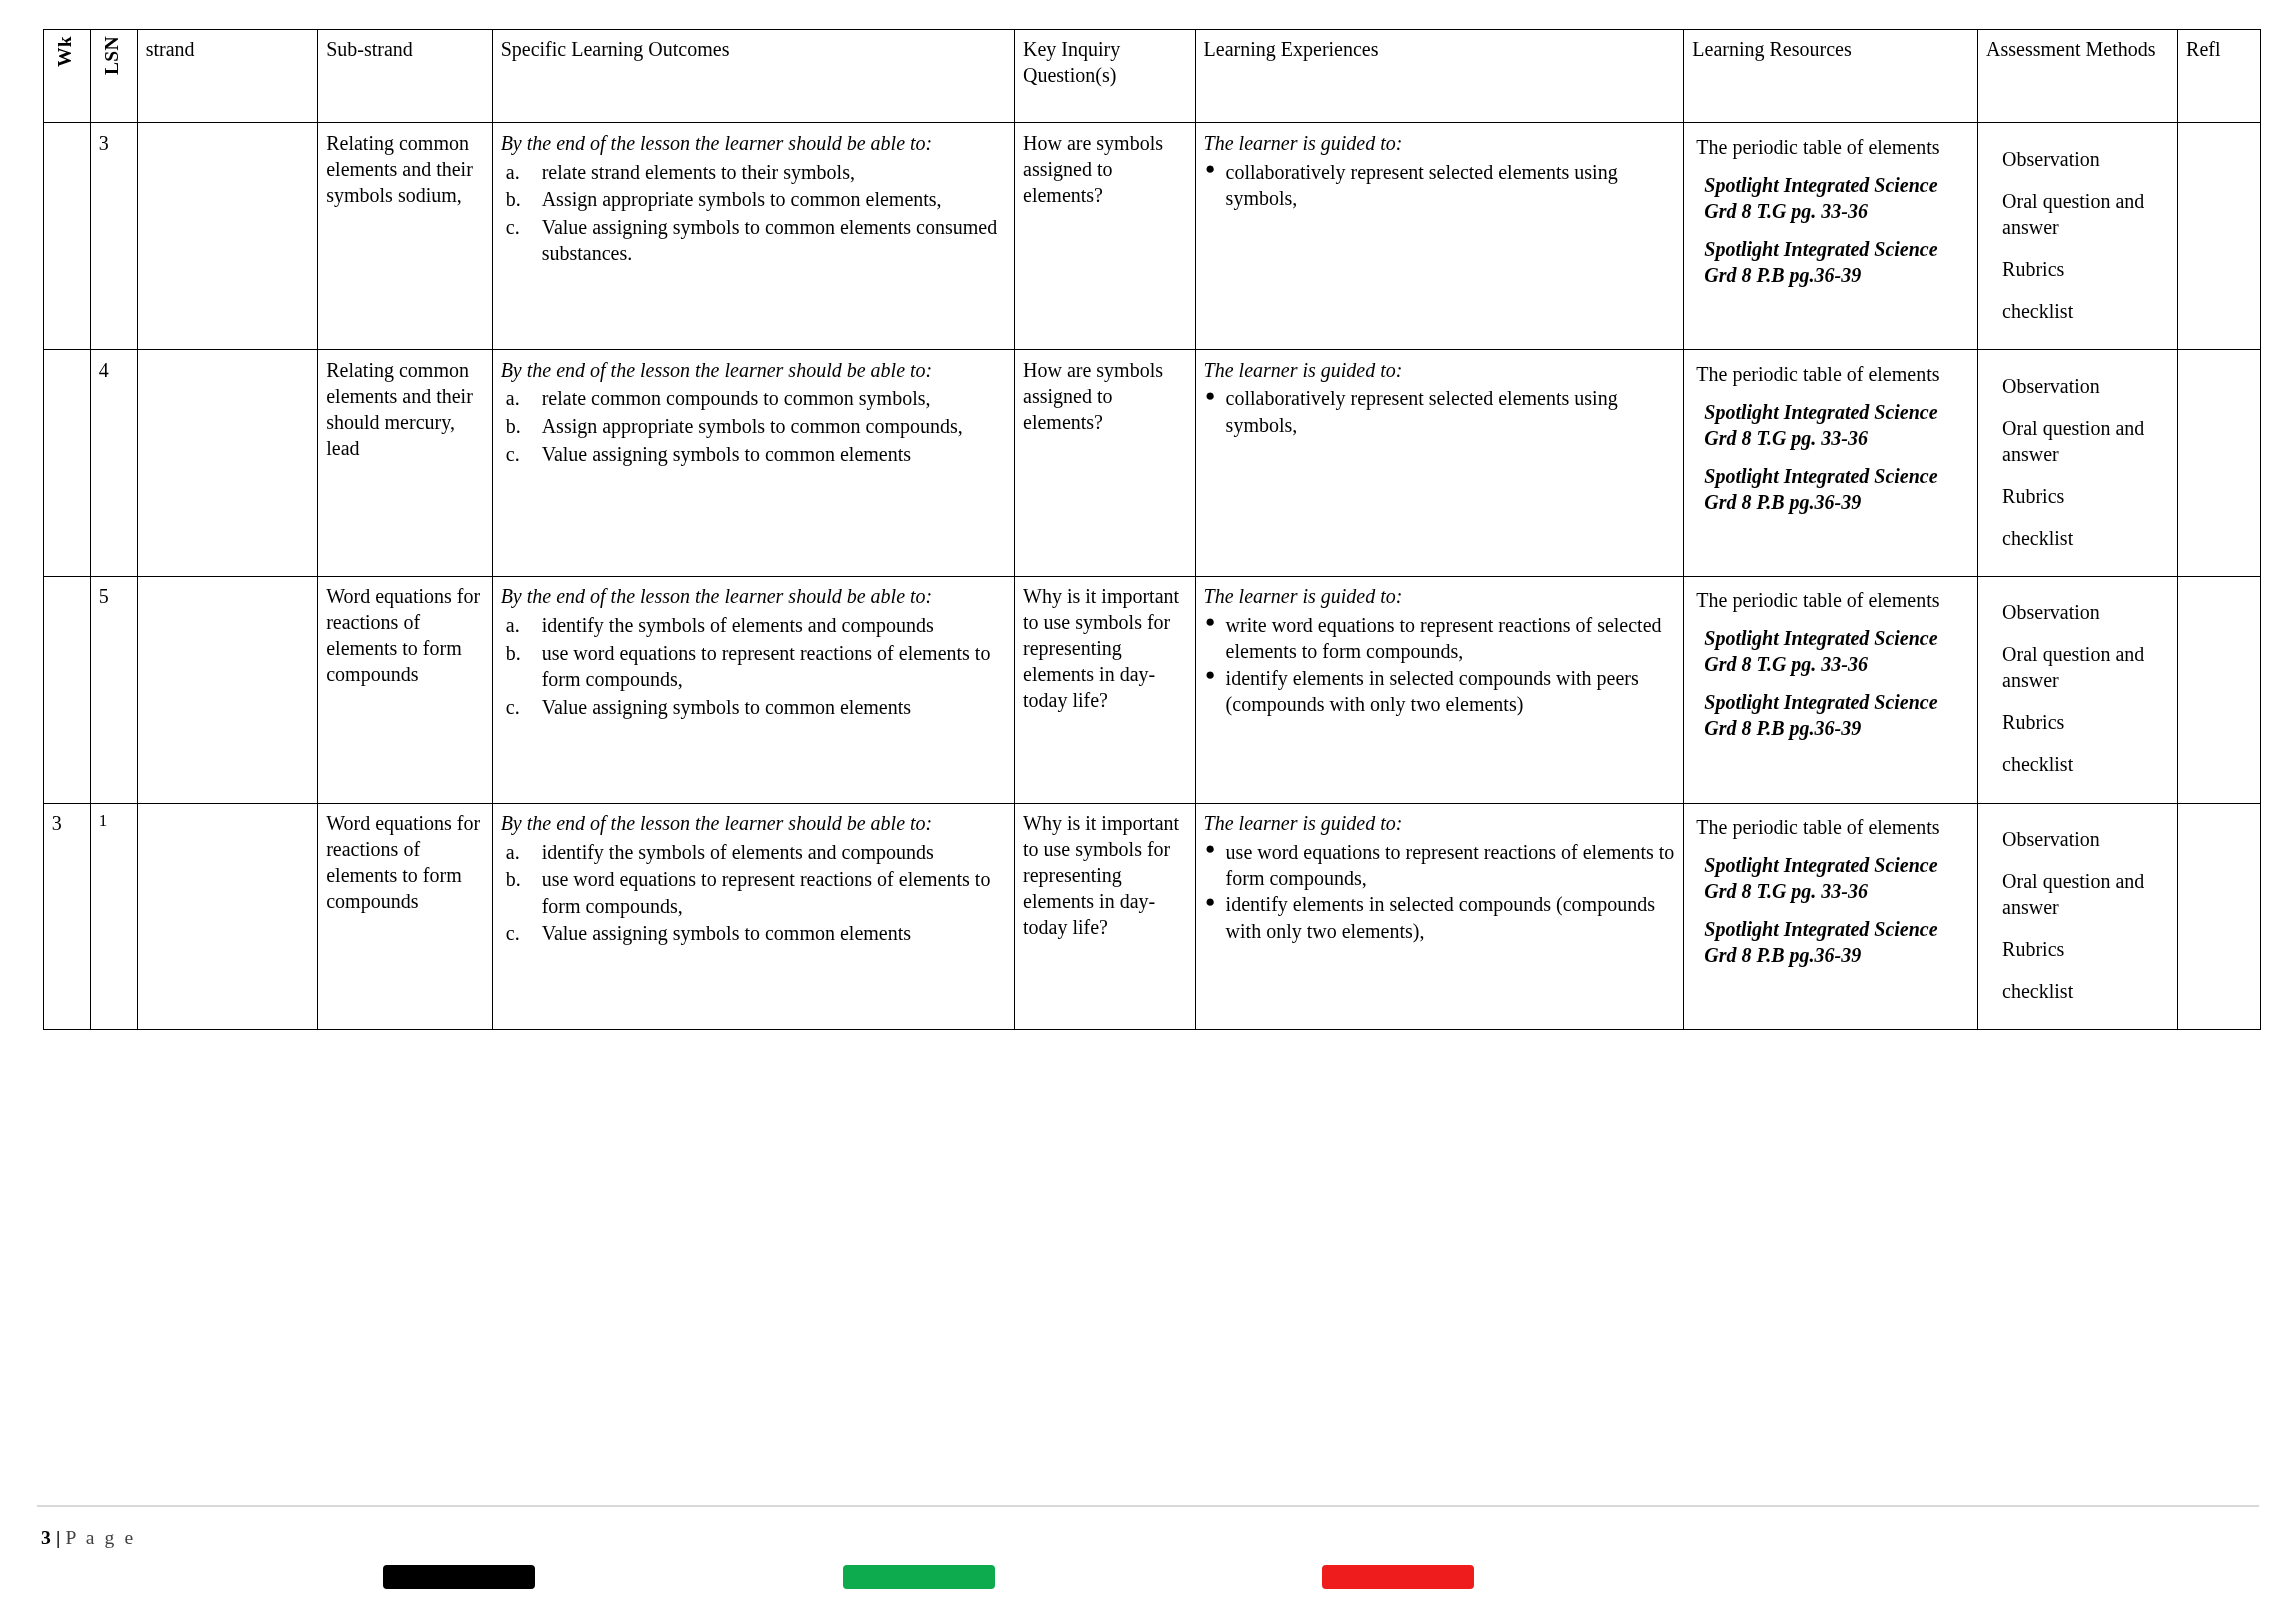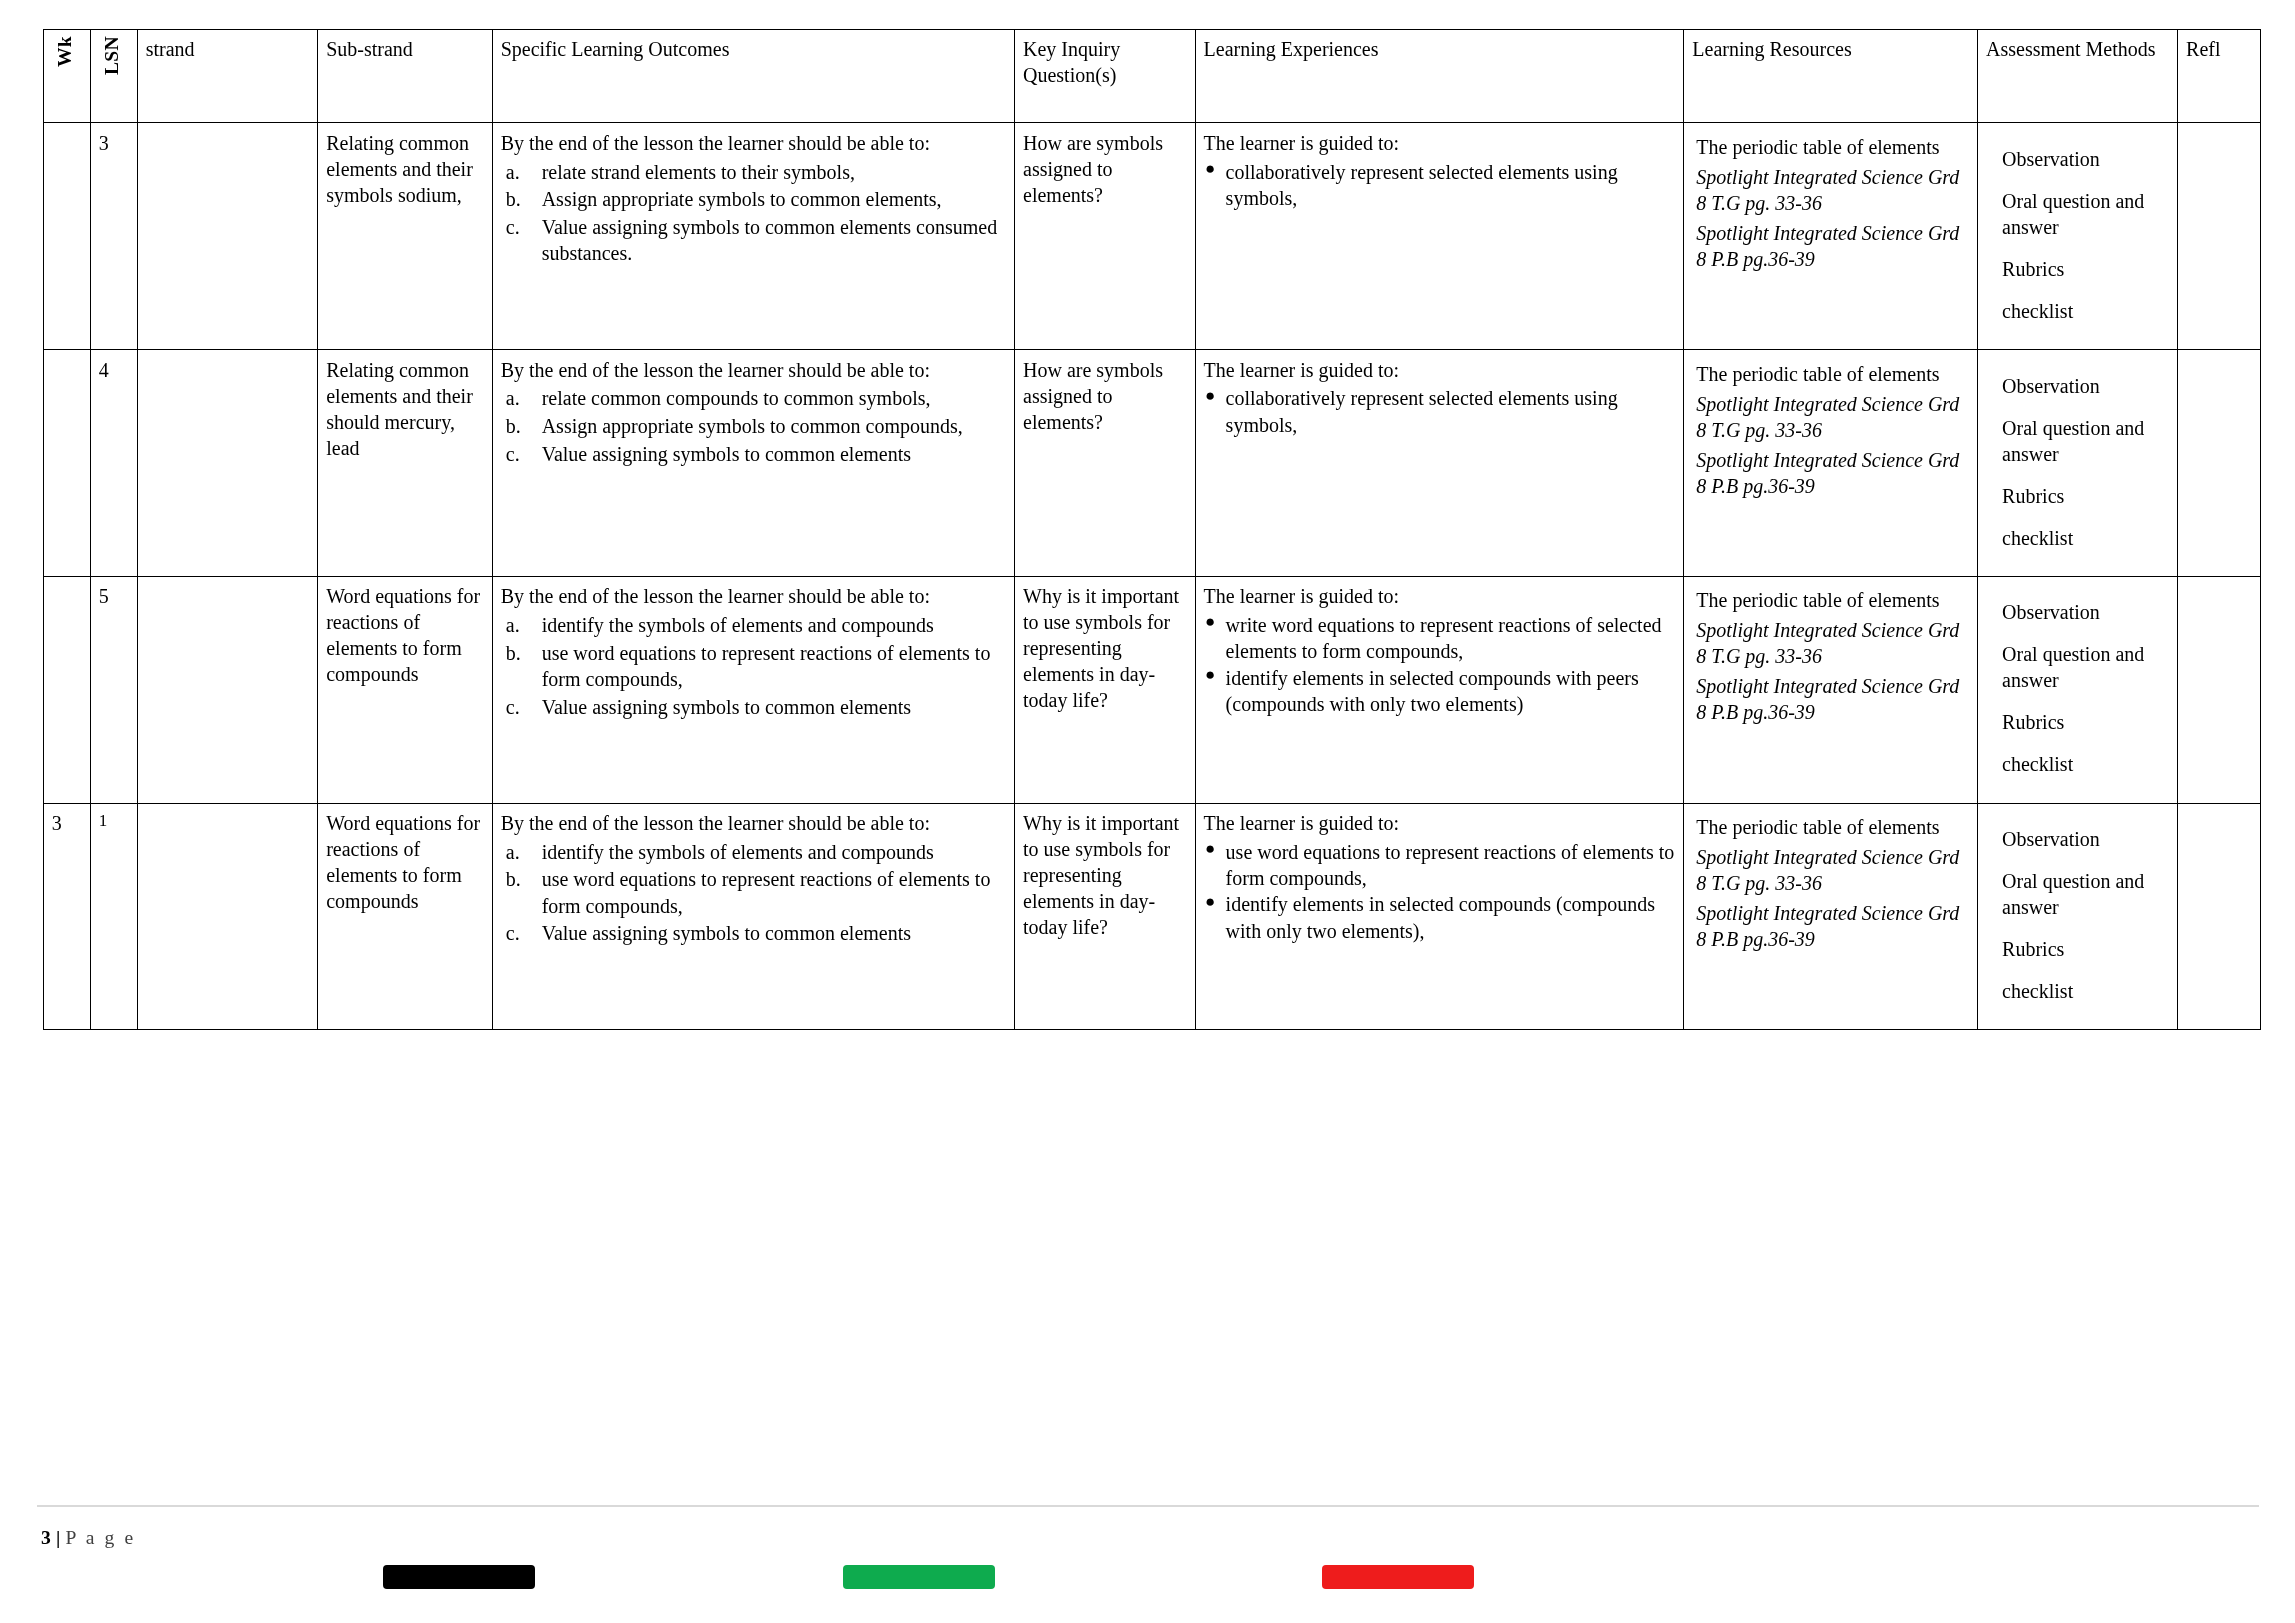--- a/index.html
+++ b/index.html
@@ -72,21 +72,21 @@
     font-size: 19.6px;
     letter-spacing: 0.3px;
   }
   td.num {
     text-align: left;
     padding-left: 9.2px;
     font-size: 20px;
   }
   td.num.small { font-size: 17px; }
 
-  .lead { margin: 0 0 2.6px 0; }
+  .lead { margin: 0 0 2.6px 0; font-style: italic; }
   ol.alpha {
     margin: 0;
     padding: 0;
     list-style: none;
   }
   ol.alpha li {
     position: relative;
     padding-left: 41px;
     margin-bottom: 1.3px;
     line-height: 1.32;
@@ -108,23 +108,23 @@
     line-height: 1.32;
   }
   ul.bul li .bdot {
     position: absolute;
     left: 1.3px;
     top: -0.7px;
     font-size: 17px;
   }
   .res-plain { margin: 4px; }
   .res-bold {
-    font-weight: normal;
+    font-weight: bold;
     font-style: italic;
-    margin: 4px;
+    margin: 12px;
   }
   .asm-line { margin: 16px; }
   .kiq-line { margin: 0; }
 
   
   .footer {
     position: absolute;
     left: 0;
     top: 1505px;
     width: 1868px;

